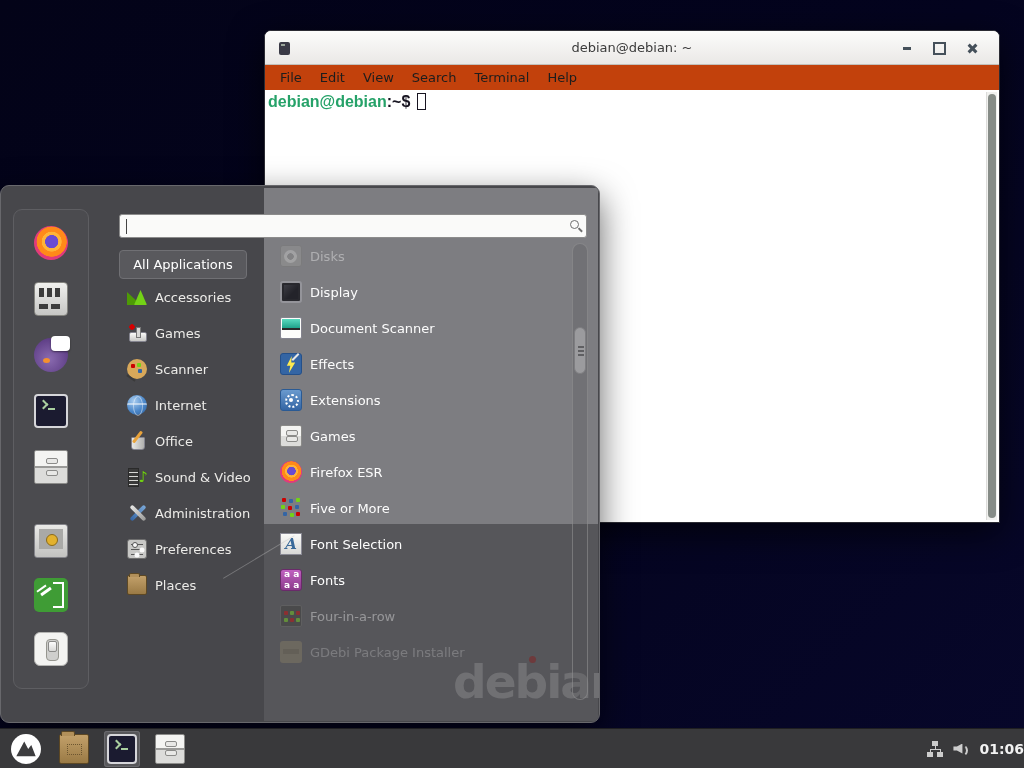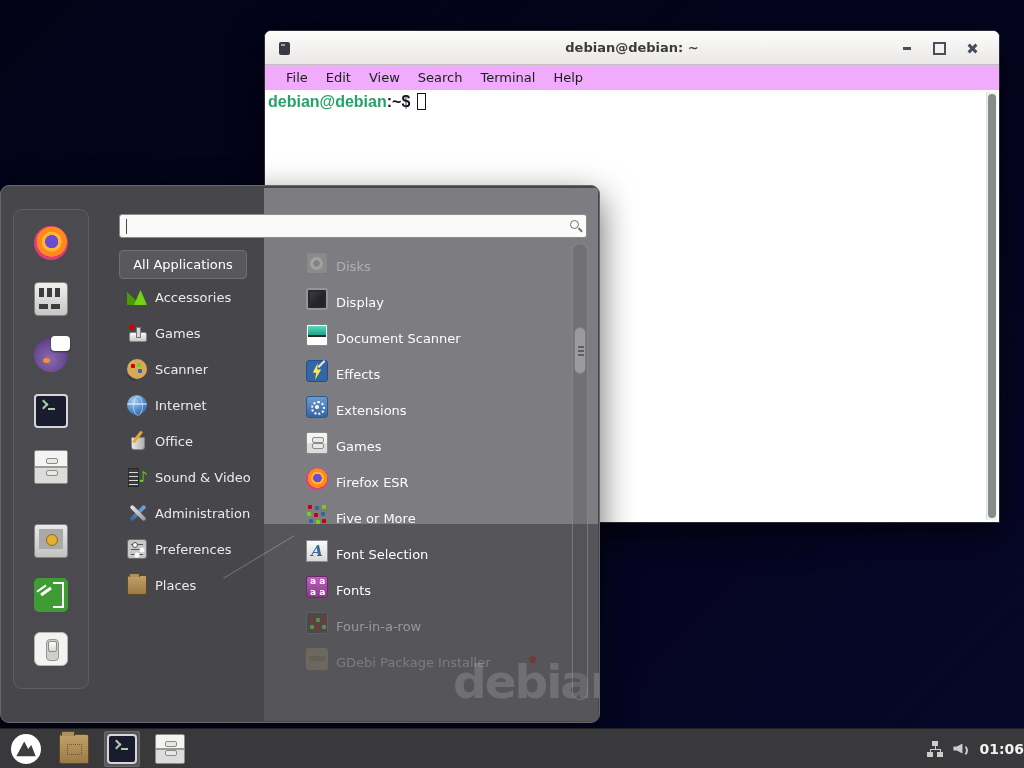--- a/index.html
+++ b/index.html
@@ -12,29 +12,29 @@
   
   #terminal-window { position:absolute; left:264px; top:30px; width:736px; height:493px;
     border:1px solid #2c2c34; border-radius:7px 7px 0 0;
     box-shadow:0 10px 34px rgba(0,0,0,.65); background:#fff; z-index:1; }
   .titlebar { position:relative; height:34px; border-radius:6px 6px 0 0;
     background:linear-gradient(#fcfcfb,#eae8e6); border-bottom:1px solid #c2c0bc;
     display:flex; align-items:center; }
   .win-mini-icon { position:absolute; left:14px; top:11px; width:11px; height:13px;
     background:#3a3a46; border-radius:2px; }
   .win-mini-icon::before { content:""; position:absolute; left:2px; top:2px; width:4px; height:2px; background:#9aa59a; }
-  .titlebar .title { flex:1; text-align:center; font-size:13px; font-weight:bold; color:#3b3b3b; }
+  .titlebar .title { flex:1; text-align:center; font-size:13px; font-weight:normal; color:#3b3b3b; }
   .win-controls { position:absolute; right:10px; top:0; height:34px; display:flex; align-items:center; }
   .wc { width:33px; height:24px; display:flex; align-items:center; justify-content:center; position:relative; }
   .wc-minimize::before { content:""; width:8px; height:3px; background:#45505a; }
   .wc-maximize::before { content:""; width:9px; height:9px; border:2px solid #45505a; }
   .wc-close::before,.wc-close::after { content:""; position:absolute; width:11px; height:3px; background:#45505a; }
   .wc-close::before { transform:rotate(45deg); } .wc-close::after { transform:rotate(-45deg); }
 
-  .menubar { height:25px; background:#f0abfc; display:flex; align-items:center; padding-left:12px; }
+  .menubar { height:25px; background:#c2410c; display:flex; align-items:center; padding-left:6px; }
   .menubar span { padding:0 9px; font-size:13px; color:#1d1d1d; }
 
   .term-body { position:relative; height:432px; background:#fff; }
   .prompt-line { padding:3px 0 0 3px; font-family:Liberation Sans, sans-serif;
     font-size:16px; font-weight:bold; white-space:nowrap; }
   .p-user { color:#26a269; } .p-suffix { color:#171421; }
   .term-cursor { display:inline-block; width:9px; height:17px; border:1.5px solid #171421;
     margin-left:7px; vertical-align:-3px; }
   .term-scrollbar { position:absolute; top:2px; bottom:2px; right:2px; width:11px;
     background:#f1f1ef; border-left:1px solid #dcdcda; }
@@ -77,21 +77,21 @@
   .all-apps-btn { position:absolute; left:118px; top:64px; width:128px; height:29px; z-index:3;
     background:#59595d; border:1px solid #707074; border-radius:4px;
     display:flex; align-items:center; justify-content:center;
     font-size:13px; color:#fff; }
   #cat-list { position:absolute; left:118px; top:93px; width:146px; z-index:3; }
   .cat-row { height:36px; display:flex; align-items:center; padding-left:8px; }
   .cat-row .lbl { margin-left:8px; font-size:13px; color:#ecebe8; }
 
   
   #app-list { position:absolute; left:263px; top:52px; width:308px; z-index:3; }
-  .app-row { height:36px; display:flex; align-items:flex-end; padding-left:42px; }
+  .app-row { height:36px; display:flex; align-items:center; padding-left:16px; }
   .app-row .lbl { margin-left:8px; font-size:13px; color:#fdfdfd; }
   .app-row.faded .lbl { color:rgba(255,255,255,.38); }
   .app-row.faded .ic { opacity:.45; }
   .app-row.faded2 .lbl { color:rgba(255,255,255,.22); }
   .app-row.faded2 .ic { opacity:.25; }
 
   
   .menu-scroll-track { position:absolute; left:571px; top:57px; bottom:22px; width:16px;
     border:1px solid rgba(150,150,152,.55); border-radius:8px;
     background:rgba(80,80,84,.25); z-index:3; }

